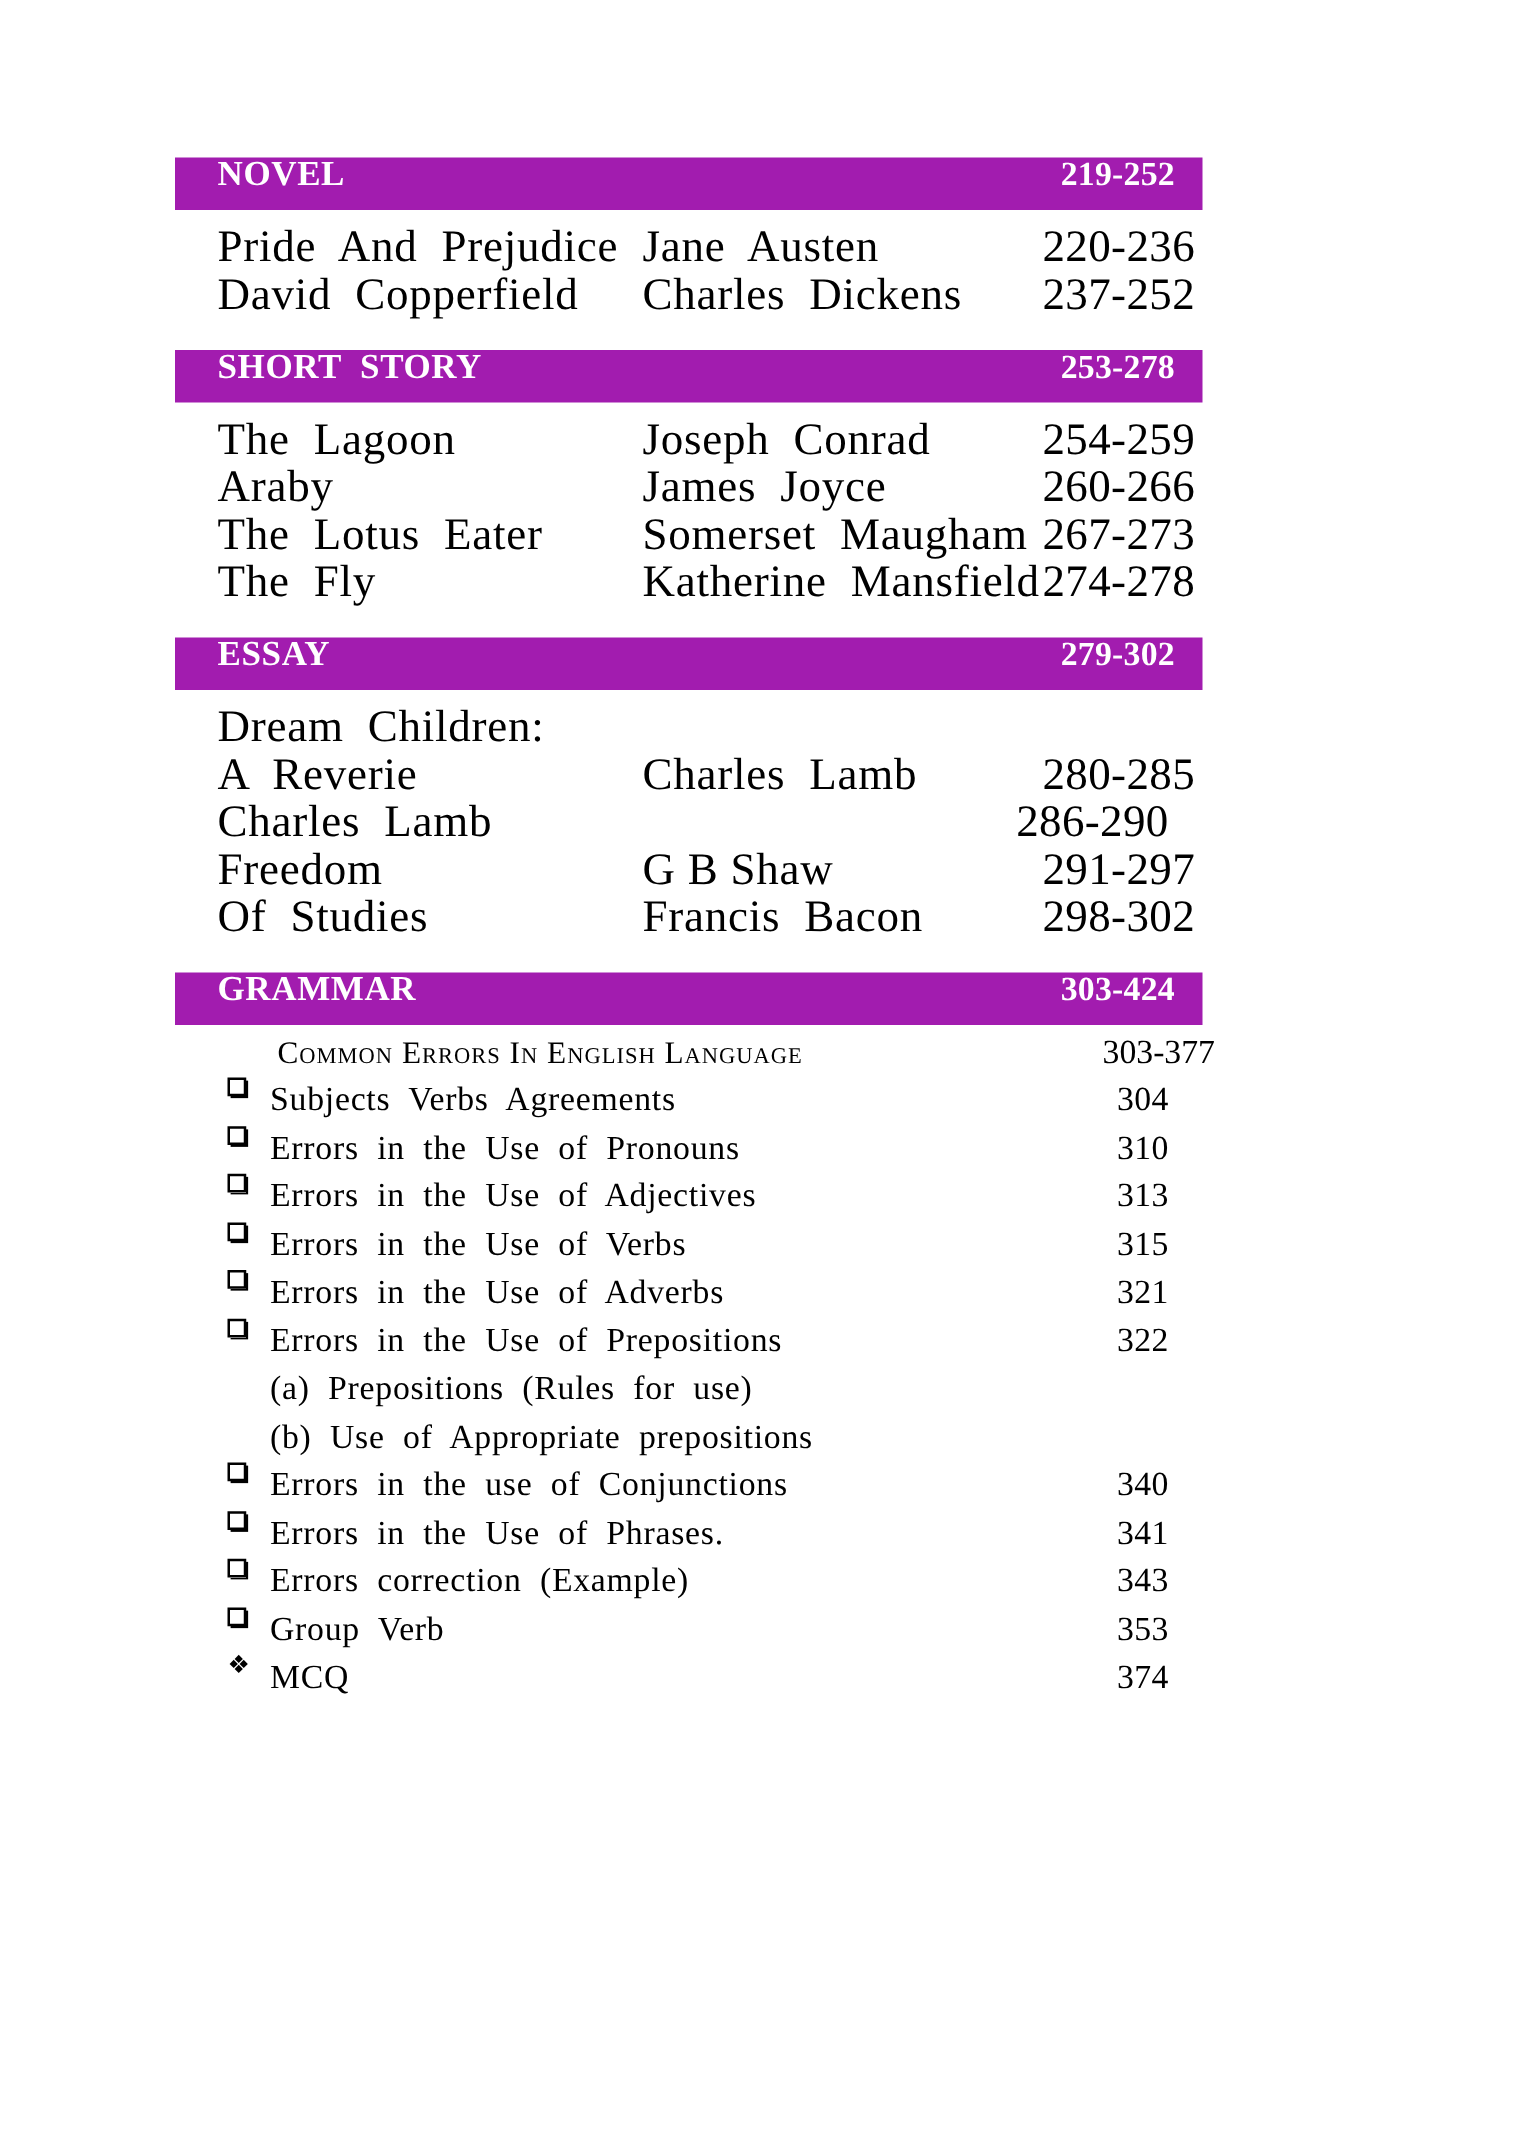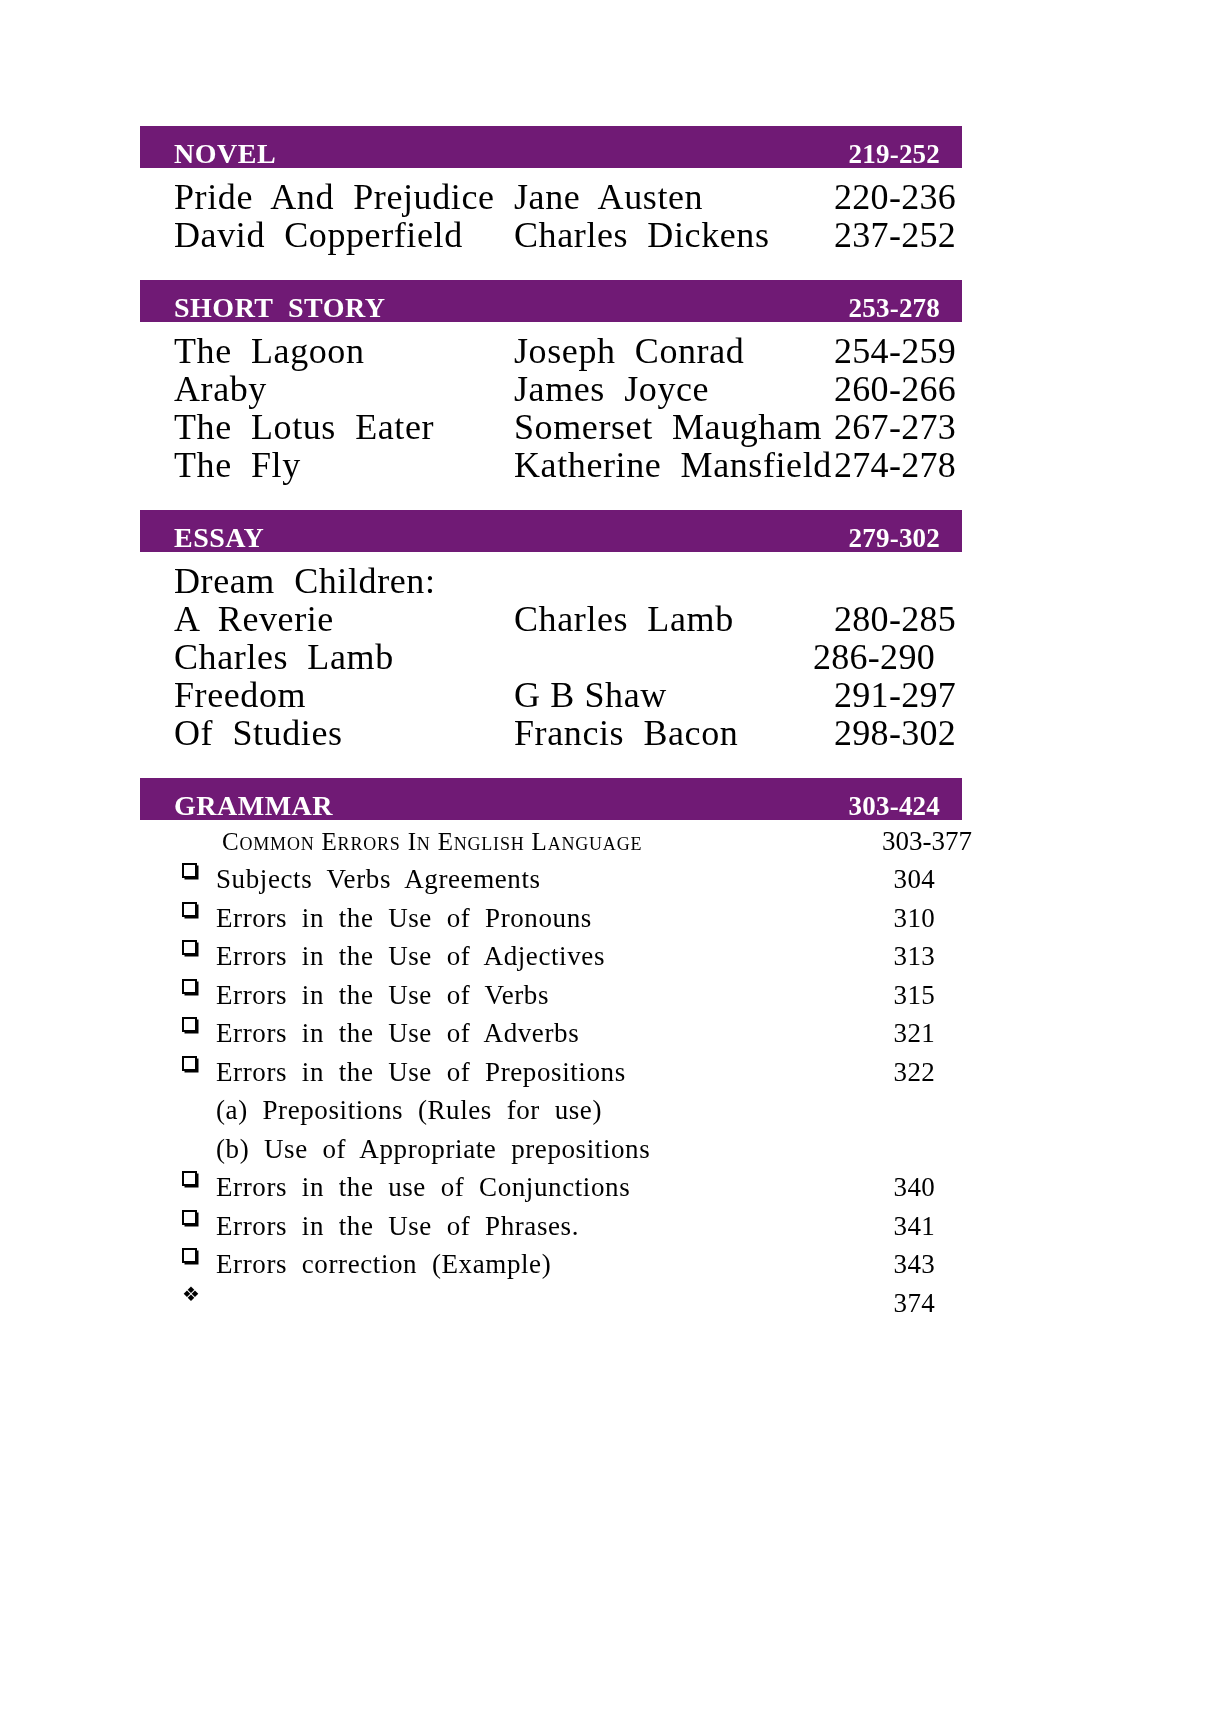--- a/index.html
+++ b/index.html
@@ -24,24 +24,24 @@
 
   .toc {
     position: absolute;
     left: 140px;
     top: 126px;
     width: 822px;
   }
 
   
   .sec-bar {
-    background: #701a75;
+    background: #a21caf;
     color: #ffffff;
     display: flex;
-    align-items: flex-end;
+    align-items: flex-start;
     justify-content: space-between;
     height: 42px;
     padding: 0 22px 0 34px;
     box-sizing: border-box;
     margin-bottom: 6px;
   }
   .sec-bar .sec-title {
     font-weight: bold;
     font-size: 28px;
     letter-spacing: 0.5px;
@@ -297,18 +297,24 @@
           <span class="bullet"><span class="sq"></span></span>
           <div class="g-label">Errors  in  the  Use  of  Phrases.</div>
           <div class="g-pages">341</div>
         </div>
         <div class="g-row">
           <span class="bullet"><span class="sq"></span></span>
           <div class="g-label">Errors  correction  (Example)</div>
           <div class="g-pages">343</div>
         </div>
         <div class="g-row">
+          <span class="bullet"><span class="sq"></span></span>
+          <div class="g-label">Group  Verb</div>
+          <div class="g-pages">353</div>
+        </div>
+        <div class="g-row">
           <span class="bullet diamond">❖</span>
+          <div class="g-label">MCQ</div>
           <div class="g-pages">374</div>
         </div>
       </div>
     </div>
 </div>
 
 </body></html>

